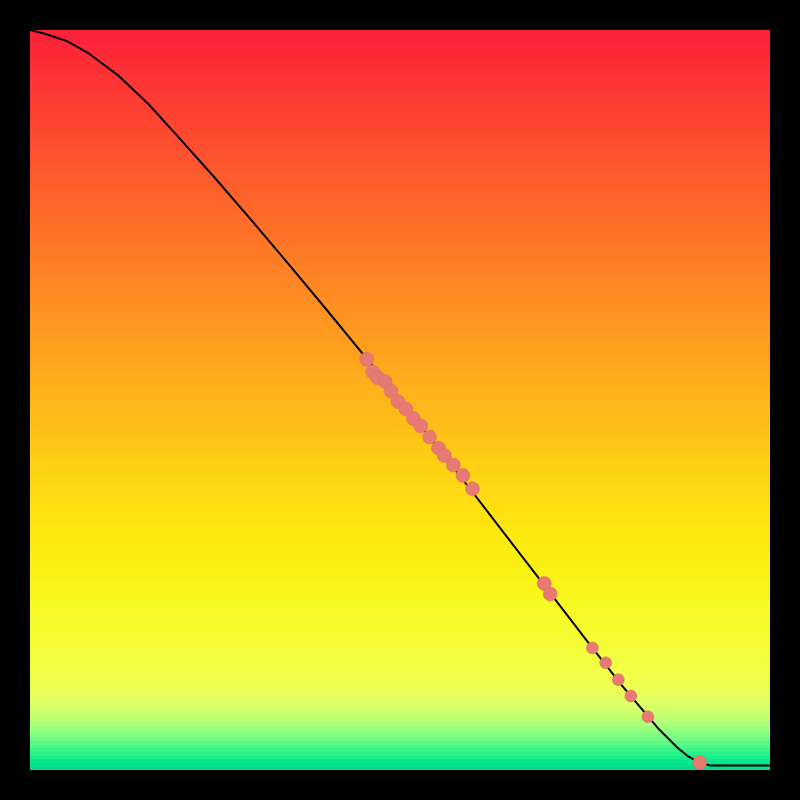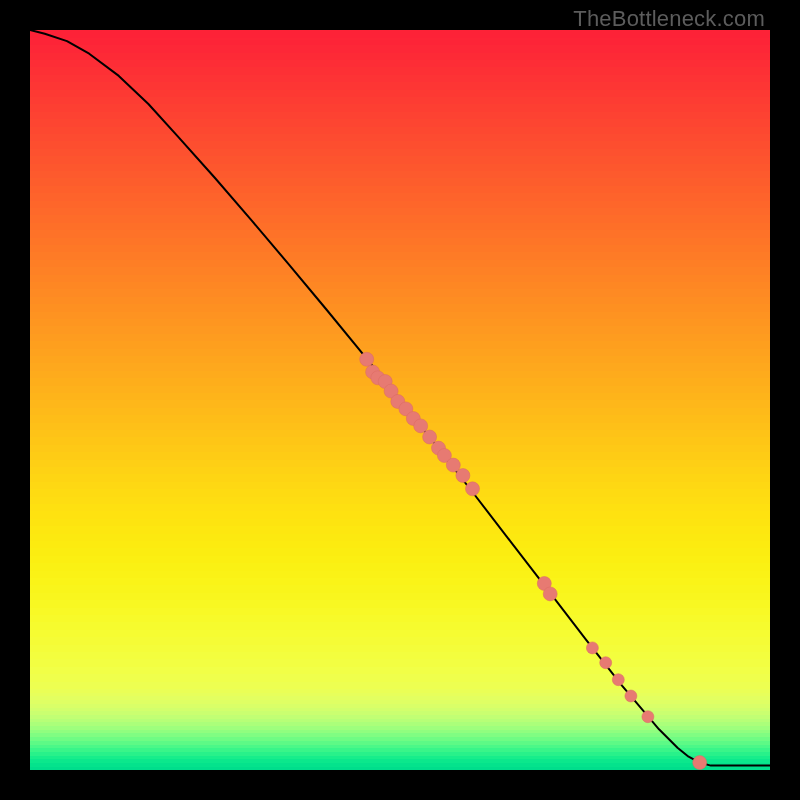--- a/index.html
+++ b/index.html
@@ -189,14 +189,13 @@
         <circle cx="514.3" cy="553.5" r="7" class="pt" fill="#e77a72" stroke="#db6a62"></circle>
         <circle cx="520.2" cy="563.9" r="7" class="pt" fill="#e77a72" stroke="#db6a62"></circle>
         <circle cx="562.4" cy="617.9" r="6" class="pt" fill="#e77a72" stroke="#db6a62"></circle>
         <circle cx="575.7" cy="632.7" r="6" class="pt" fill="#e77a72" stroke="#db6a62"></circle>
         <circle cx="588.3" cy="649.7" r="6" class="pt" fill="#e77a72" stroke="#db6a62"></circle>
         <circle cx="600.9" cy="666.0" r="6" class="pt" fill="#e77a72" stroke="#db6a62"></circle>
         <circle cx="617.9" cy="686.7" r="6" class="pt" fill="#e77a72" stroke="#db6a62"></circle>
         <circle cx="669.7" cy="732.6" r="7" class="pt" fill="#e77a72" stroke="#db6a62"></circle>
       </svg>
     </div>
-  <div class="watermark">TheBottleneck.com</div>
 </div>
 
 </body></html>

